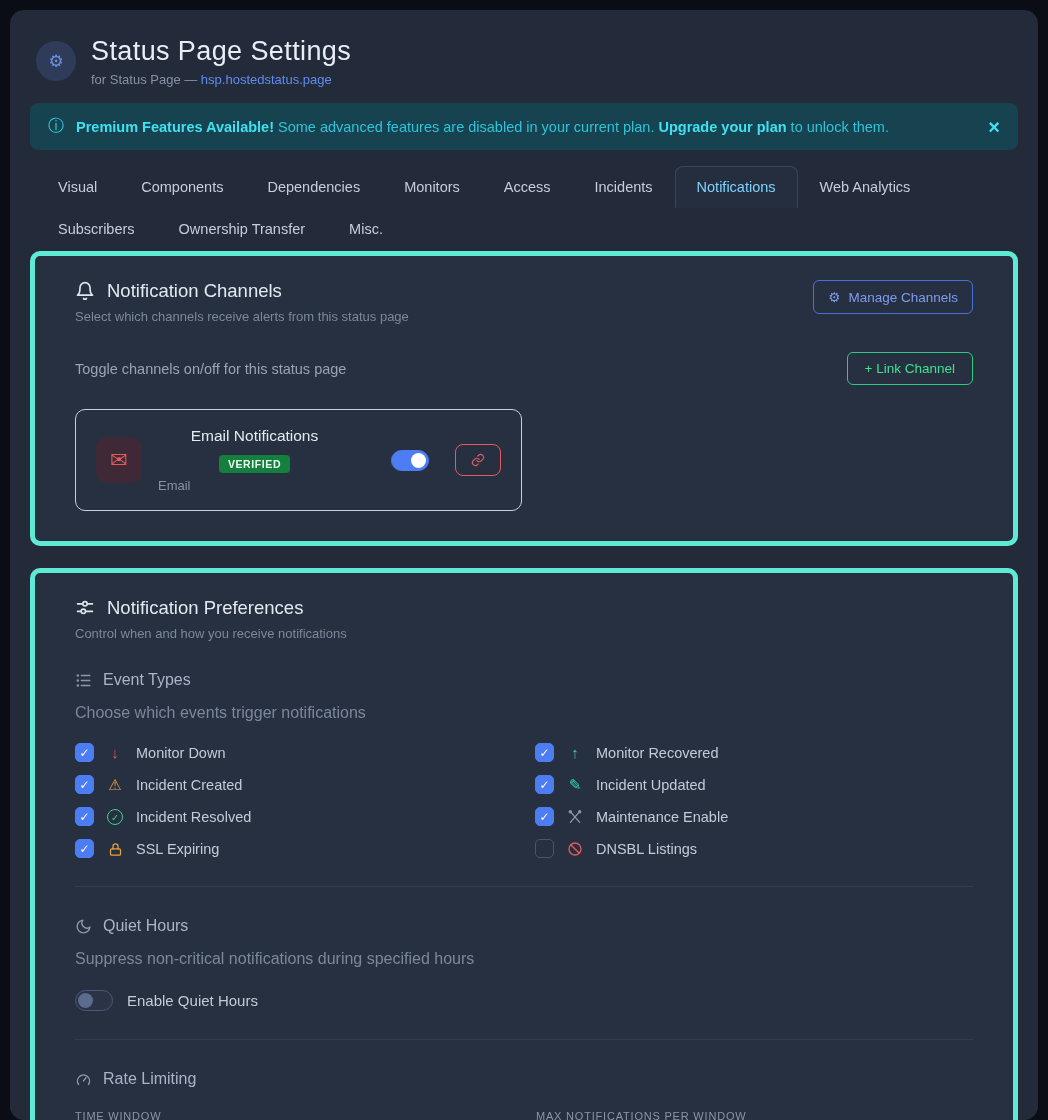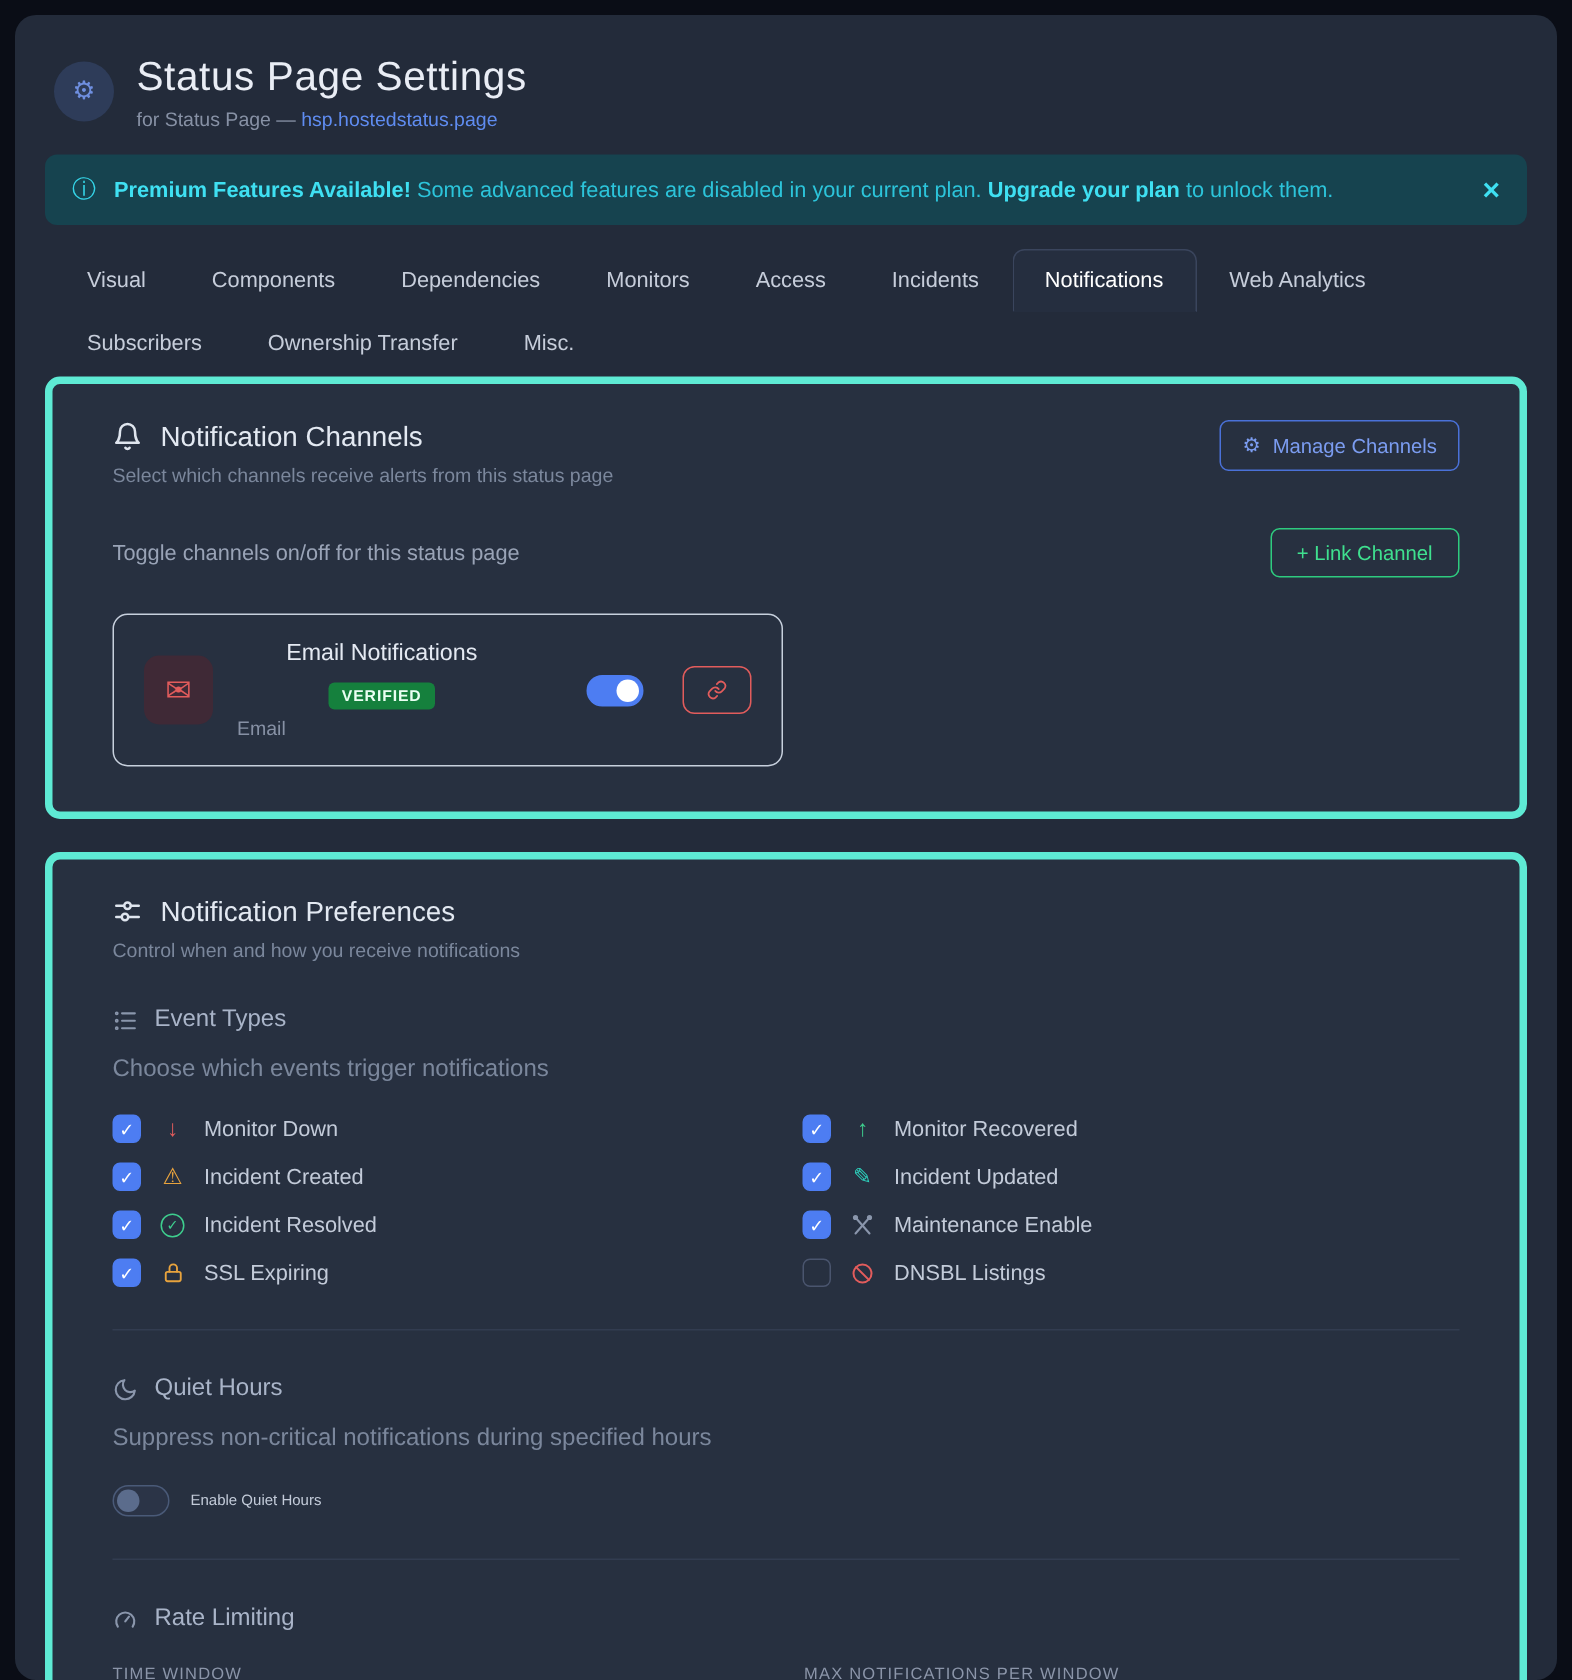--- a/index.html
+++ b/index.html
@@ -34,21 +34,21 @@
     display:flex; align-items:center; gap:12px;
     padding:0 18px; font-size:14.5px;
   }
   .banner .info { font-size:16px; color:#35d5e8; flex:0 0 auto; }
   .banner b { color:#3fe0f2; }
   .banner .close { margin-left:auto; color:#3fe0f2; font-size:20px; line-height:1; cursor:pointer; font-weight:700; }
   
   .tabs { display:flex; flex-wrap:wrap; margin:16px 26px 0; font-size:14.5px; color:#c6cdda; }
   .tab { padding:12px 21px; border:1px solid transparent; border-radius:8px 8px 0 0; cursor:pointer; }
   .tab.active {
-    background:#252e3f; border-color:#3a455d; border-bottom-color:transparent; color:#ffffff;
+    background:#252e3f; border-color:#3a455d; border-bottom-color:transparent; color:#7dd3fc;
   }
   
   .card {
     margin:1px 20px; border:5px solid #5eead4; background:#273040;
     border-radius:10px; padding:24px 40px 30px;
   }
   .card + .card { margin-top:22px; }
   .card-head { display:flex; justify-content:space-between; align-items:flex-start; }
   .card-title { display:flex; align-items:center; gap:12px; font-size:18.5px; color:#e3e9f2; }
   .card-title svg { stroke:#dfe5ee; }
@@ -119,21 +119,21 @@
   .ev-label { font-size:14.5px; color:#c3cbd9; }
   .c-red { color:#e25c5c; } .c-green { color:#3ecf8e; } .c-orange { color:#e8a33d; }
   .c-teal { color:#2dd4bf; } .c-gray { color:#8a96ac; }
   .circled {
     display:inline-flex; width:16px; height:16px; border-radius:50%;
     border:1.5px solid #3ecf8e; align-items:center; justify-content:center;
     font-size:9.5px; font-weight:700;
   }
   .divider { border:none; border-top:1px solid #323c50; margin:28px 0; }
   .qh-row { display:flex; align-items:center; gap:14px; margin-top:22px; }
-  .qh-label { font-size:10px; color:#c3cbd9;text-align:right; }
+  .qh-label { font-size:15px; color:#c3cbd9;text-align:right; }
   
   .form-grid {
     margin-top:22px; display:grid; grid-template-columns:1fr 1fr; column-gap:24px;
   }
   .f-label {
     font-size:11px; letter-spacing:.8px; color:#8b95a9; margin-bottom:9px;
     text-transform:uppercase;
   }
   svg.icn { fill:none; stroke-width:2; stroke-linecap:round; stroke-linejoin:round; }
 </style>

